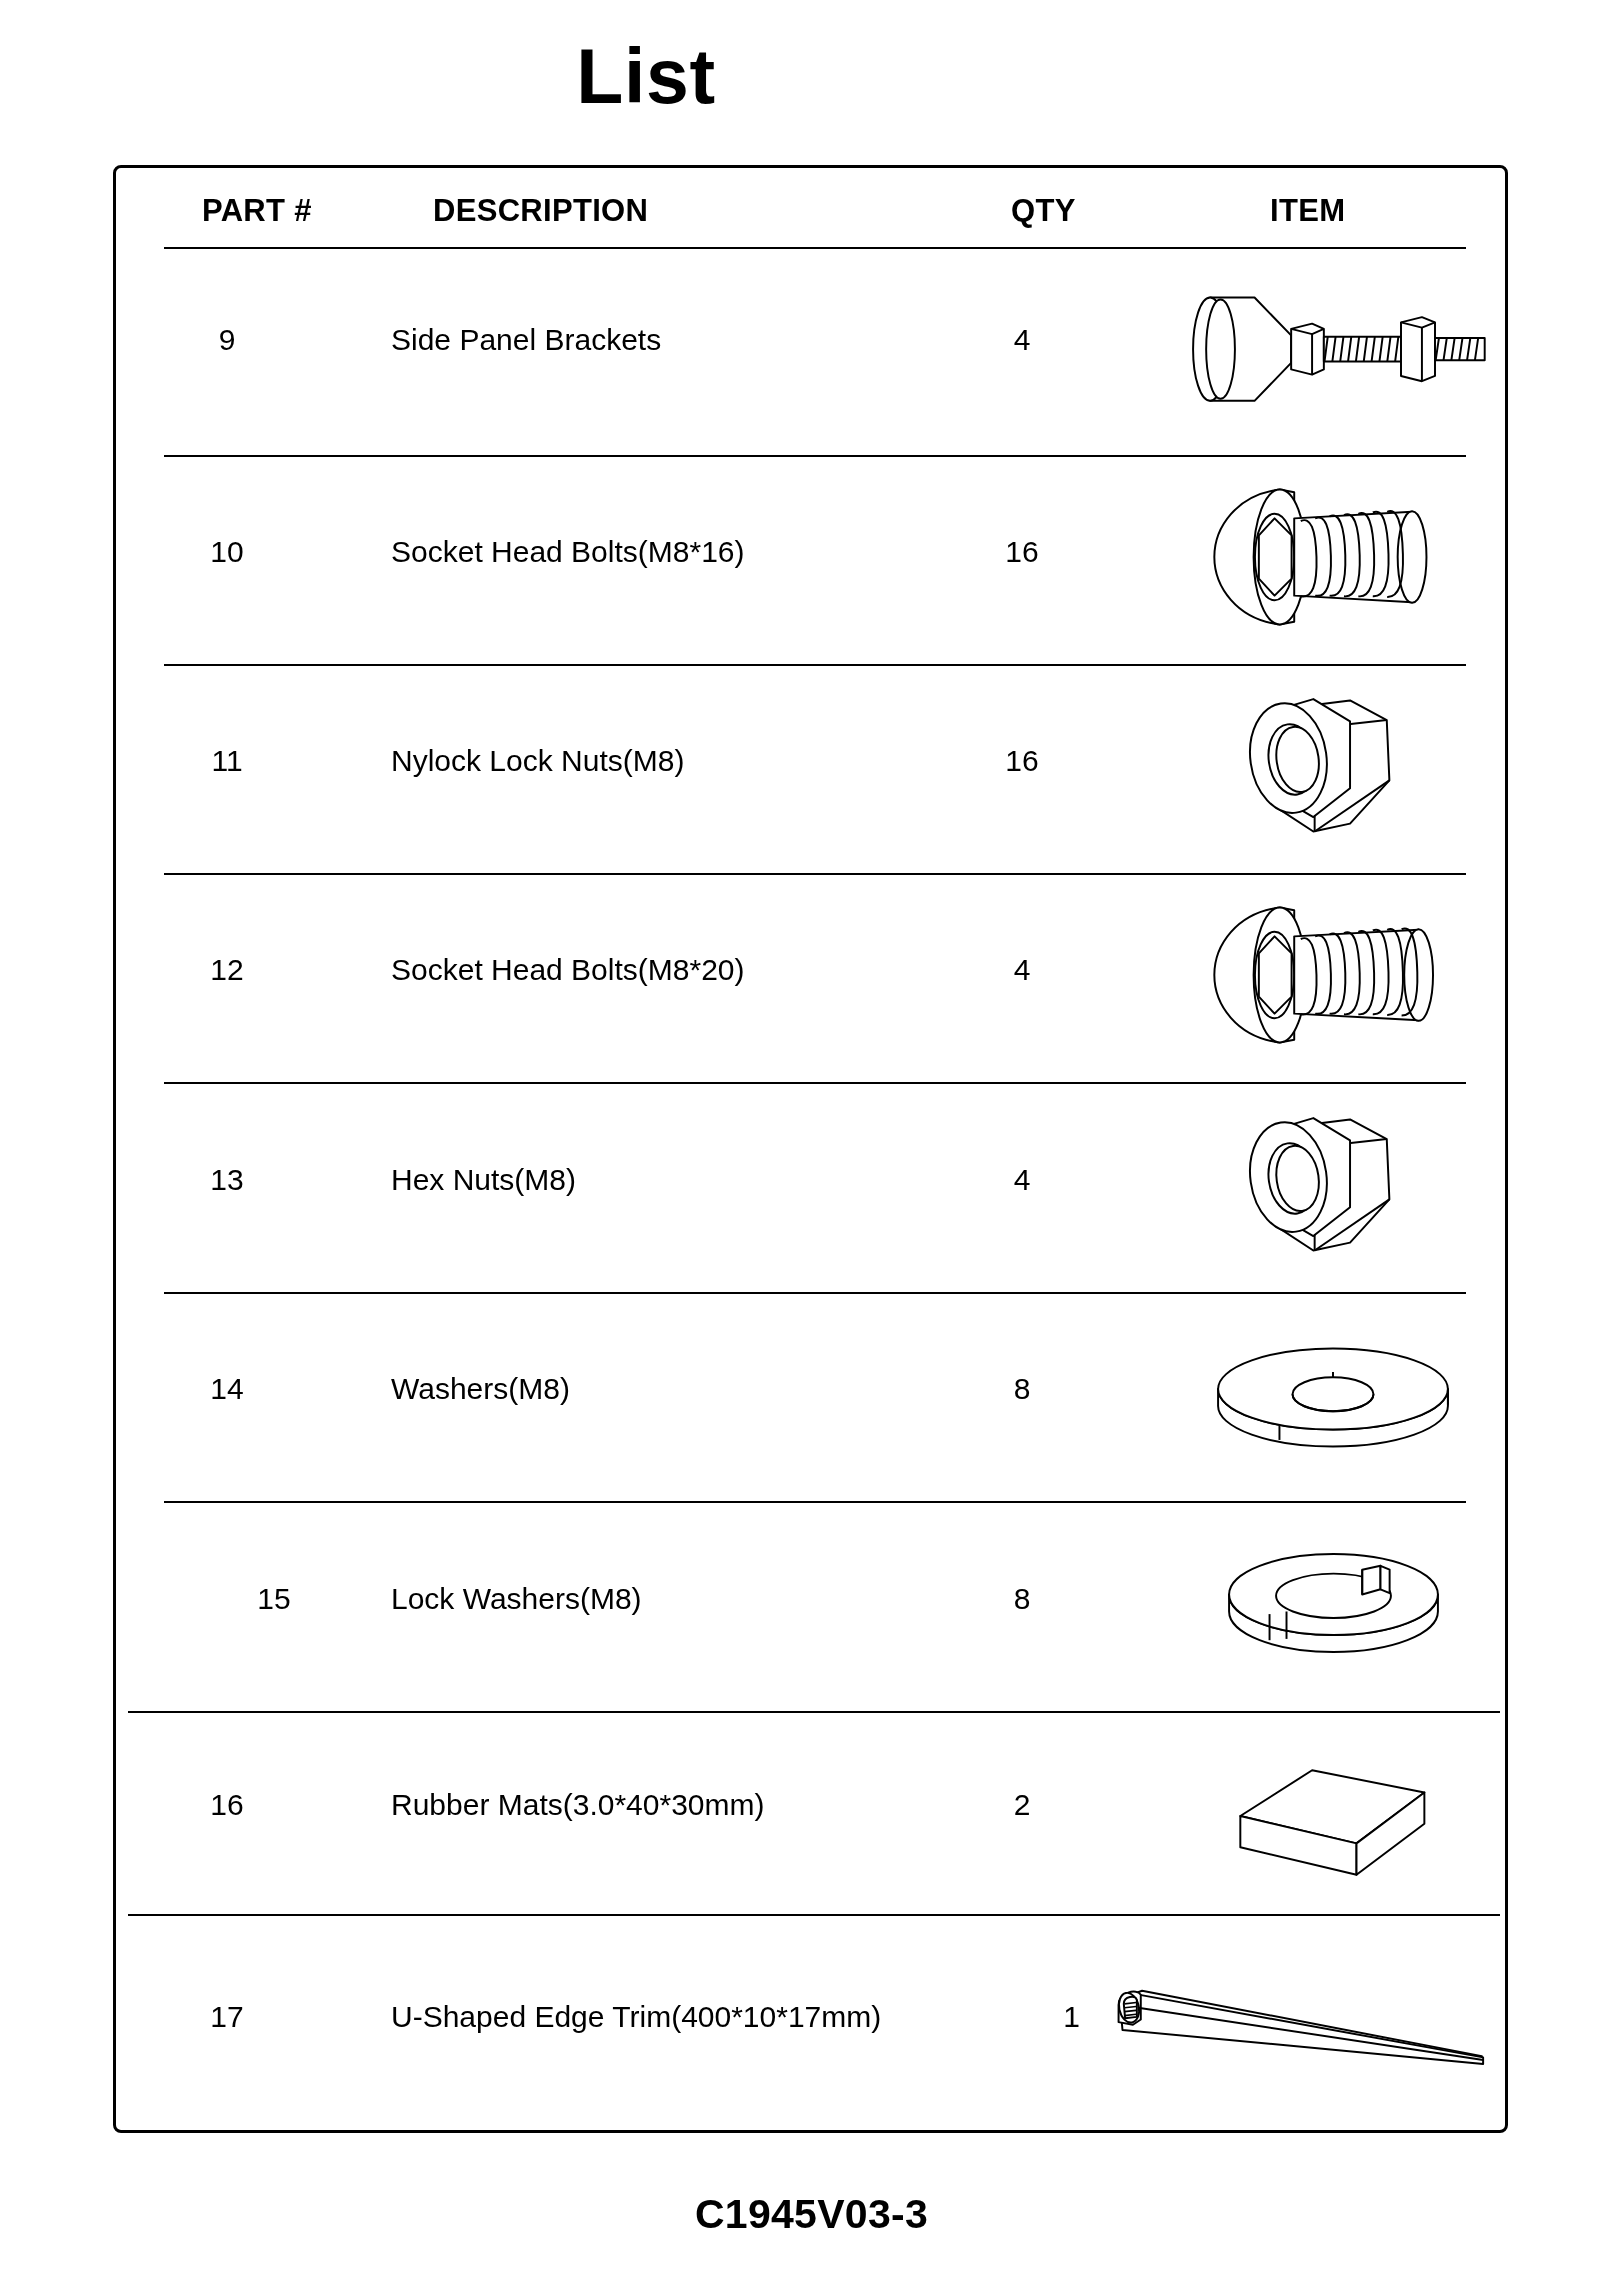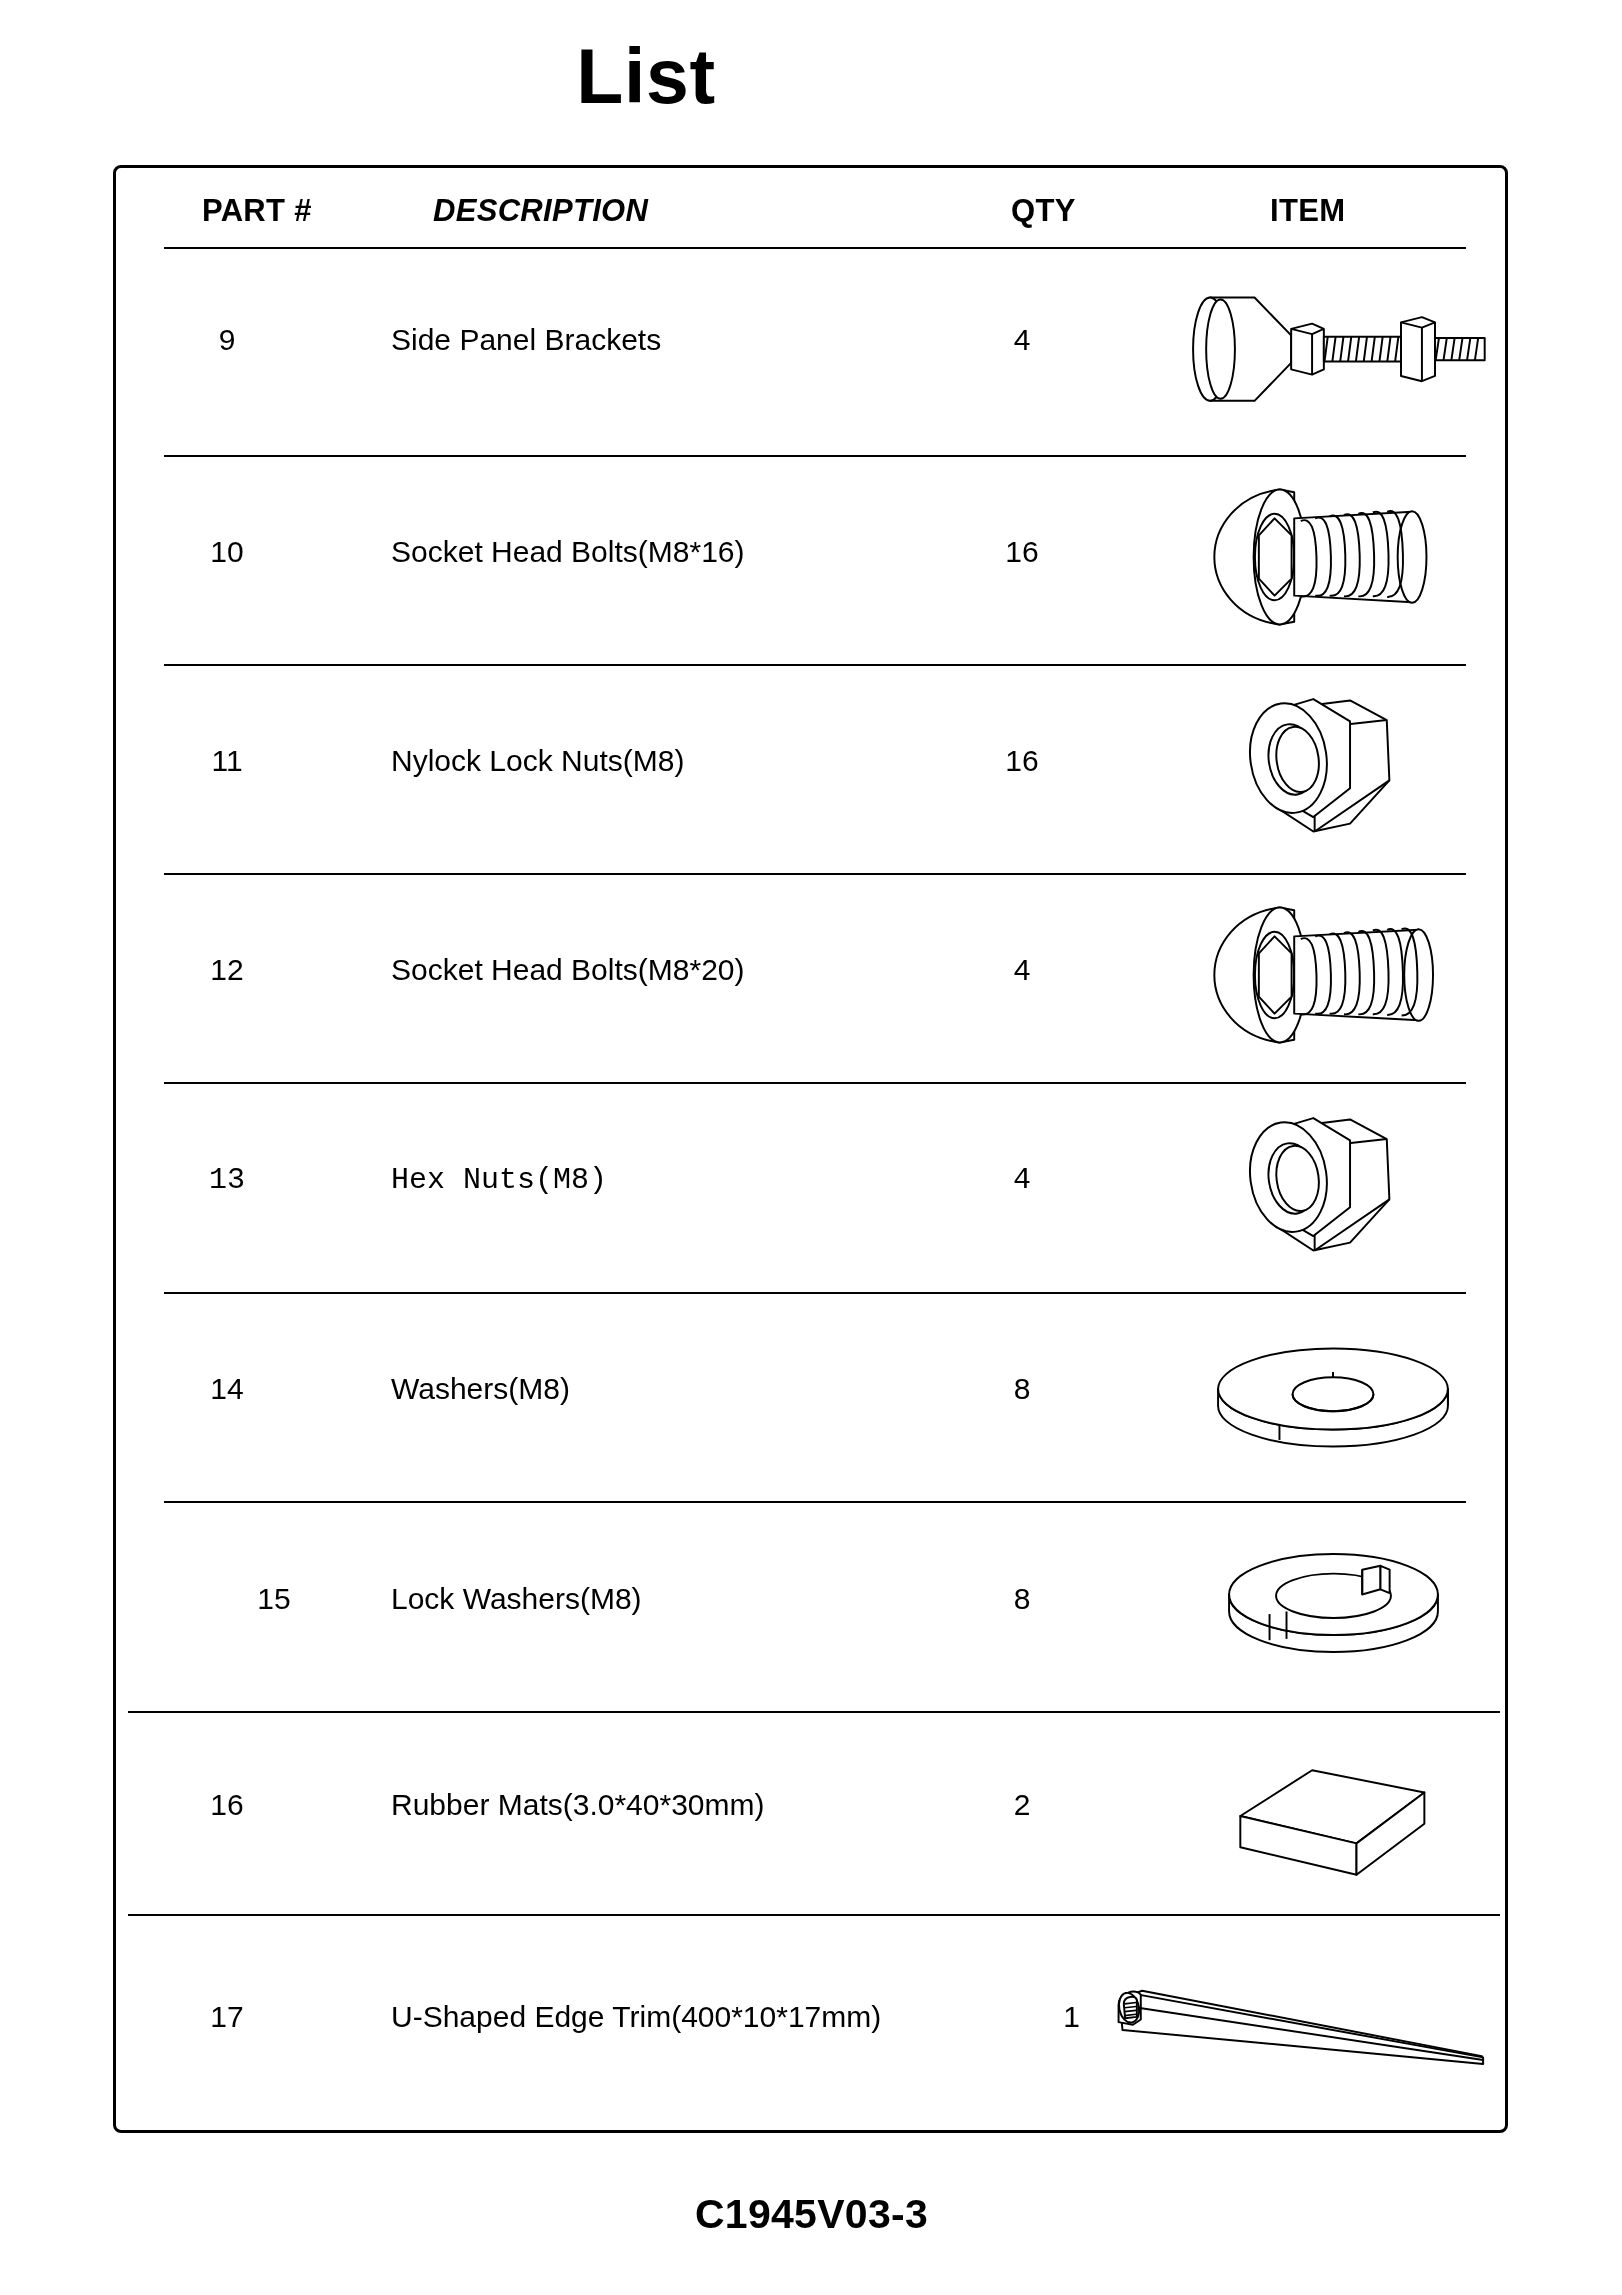--- a/index.html
+++ b/index.html
@@ -53,21 +53,21 @@
   }
   .hdr {
     position: absolute;
     font-size: 31px;
     font-weight: bold;
     letter-spacing: 0.3px;
     white-space: nowrap;
     top: 25px;
   }
   #hdr-part  { left: 86px; }
-  #hdr-desc  { left: 317px; font-style: italic; }
+  #hdr-desc  { left: 317px; }
   #hdr-qty   { left: 895px; }
   #hdr-item  { left: 1154px; }
 
   .hdr-rule {
     position: absolute;
     left: 48px;
     top: 79px;
     width: 1302px;
     height: 0;
     border-top: 2.6px solid #000000;
@@ -265,21 +265,21 @@
           <path d="M248 59 q22 -10 24 63 q2 66 -24 63"></path>
           <path d="M270 57 q22 -10 24 64 q2 66 -24 64"></path>
           <path d="M292 56 q22 -10 24 65 q2 66 -24 65"></path>
           <path d="M314 55 q22 -10 24 66 q2 66 -24 66"></path>
         </g>
       </svg>
     </div>
     <div class="row-rule" style="top:209px;"></div>
   </div>
 
-  <div class="row" style="top:915px;height:209px;font-family:Liberation Mono, monospace;">
+  <div class="row" style="top:915px;height:209px;">
     <div class="cell cell-part" style="top:80px;">13</div>
     <div class="cell cell-desc" style="top:80px;">Hex Nuts(M8)</div>
     <div class="cell cell-qty" style="top:80px;">4</div>
     <div class="item-art" style="top:18.3px;height:164px;">
       <svg width="236" height="164" viewBox="0 0 360 250">
         <g fill="#ffffff" stroke="#000000" stroke-width="3" stroke-linejoin="round">
           <path d="M96 42 L206 28 L262 58 L266 150 L206 216 L150 228 L92 190 Z"></path>
           <path d="M96 42 L152 70 L262 58" fill="none"></path>
           <path d="M152 70 L152 228" fill="none"></path>
           <path d="M152 228 L266 150" fill="none"></path>

